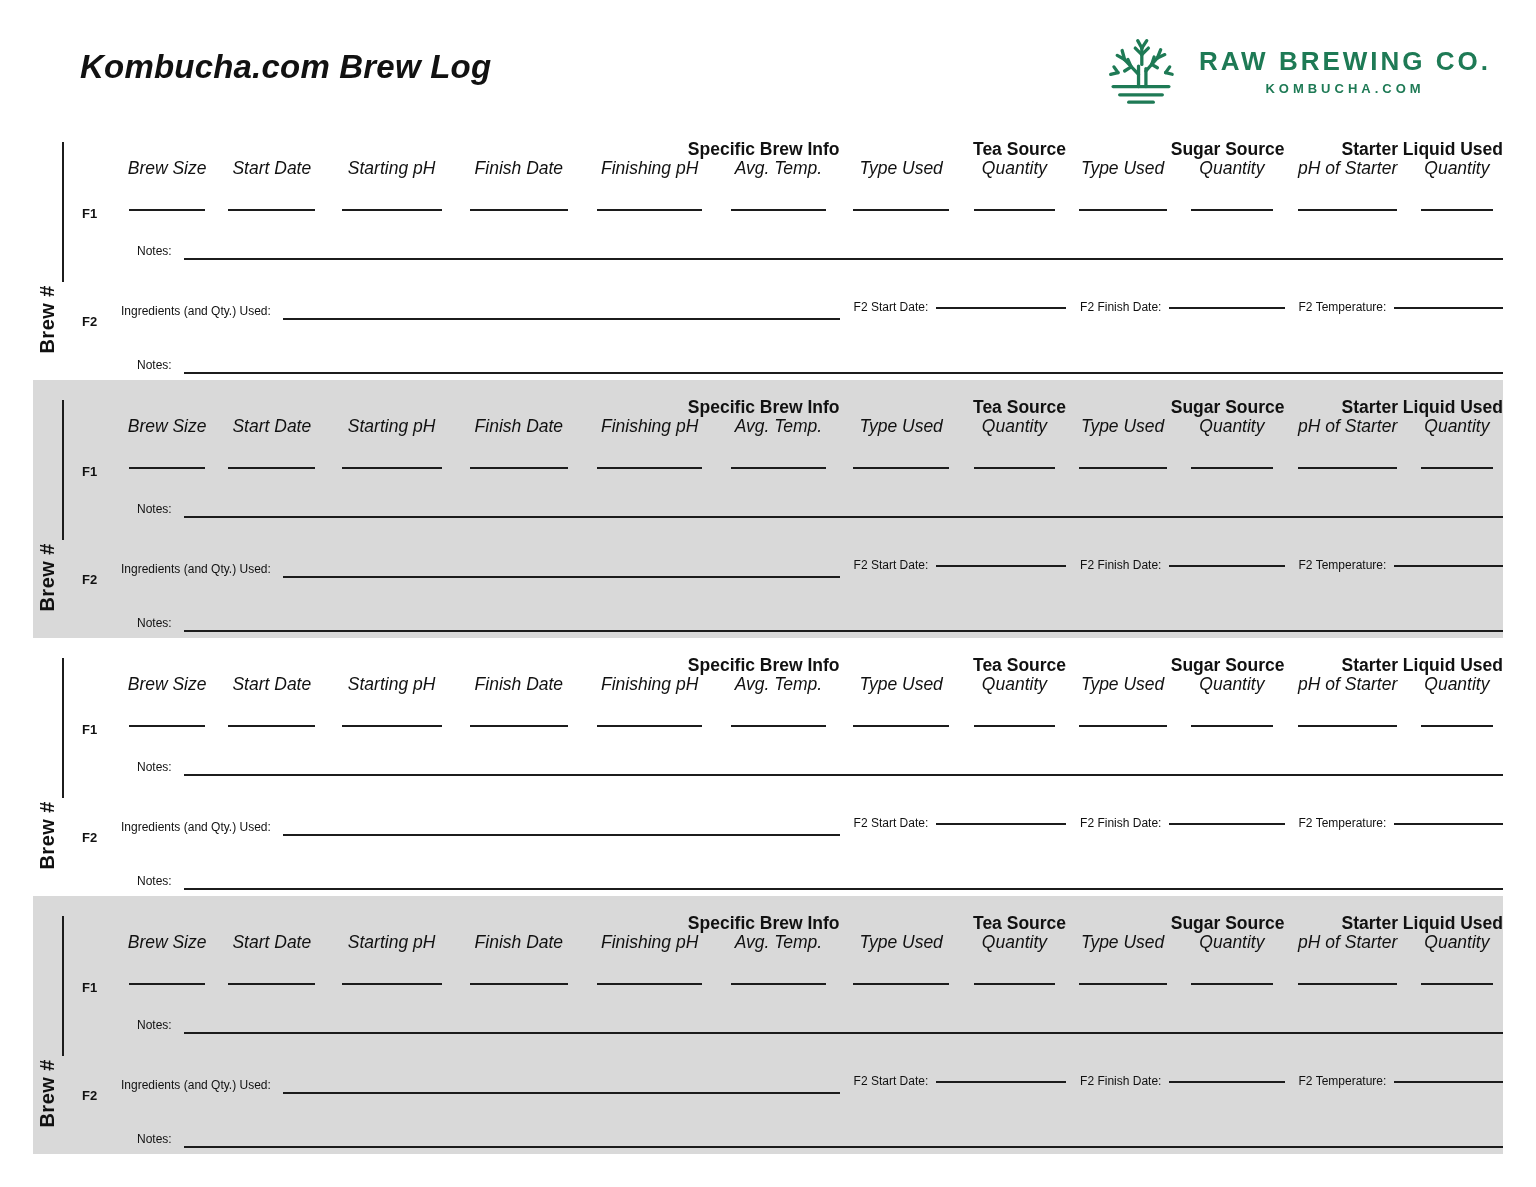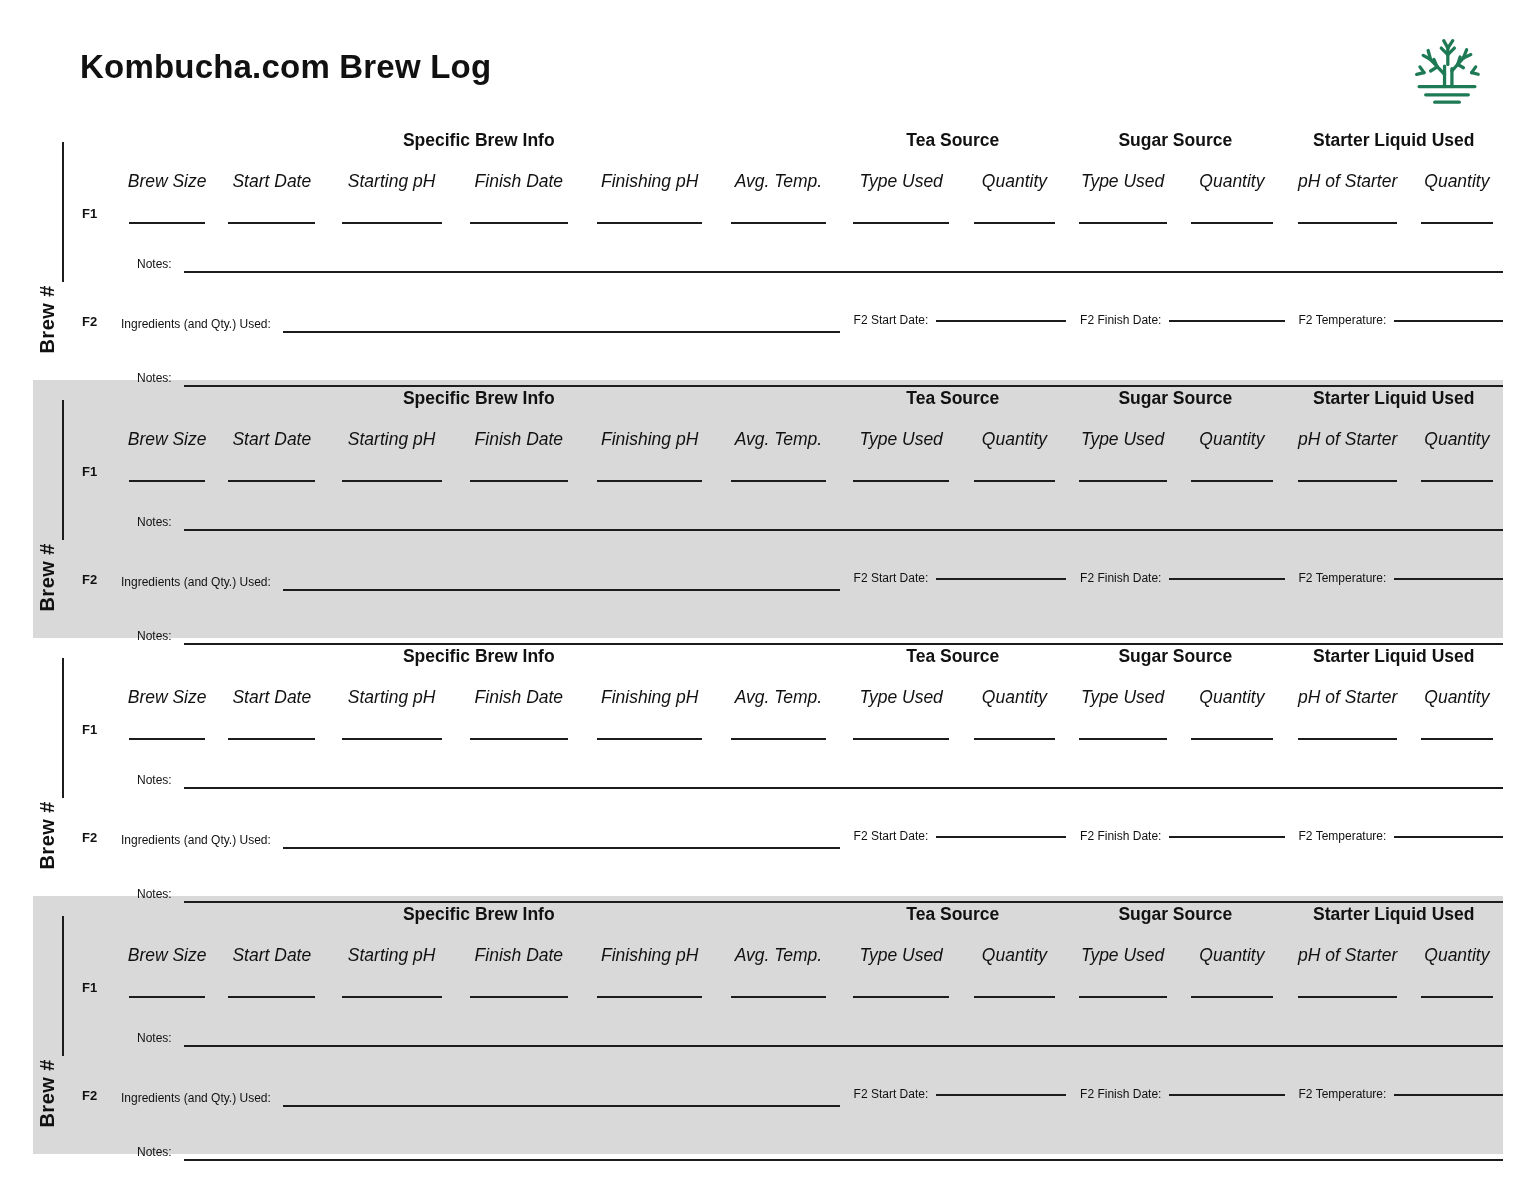--- a/index.html
+++ b/index.html
@@ -24,20 +24,21 @@
     display:flex;
     justify-content:space-between;
     align-items:flex-start;
     padding:0 12px 0 47px;
   }
   .page-title{
     margin:48px 0 0 0;
     font-size:33px;
     font-weight:bold;
     letter-spacing:.2px;
+    font-style:italic;
   }
   .logo{display:flex;align-items:center;gap:14px;margin-top:30px;}
   .logo-icon svg{width:88px;height:82px;display:block;}
   .logo-text{display:flex;flex-direction:column;align-items:center;}
   .logo-name{
     color:var(--green);
     font-weight:bold;
     font-size:26px;
     letter-spacing:3px;
     white-space:nowrap;
@@ -81,25 +82,25 @@
 
   .grid{
     display:grid;
     grid-template-columns:98fr 111fr 128fr 126fr 135fr 122fr 123fr 103fr 113fr 105fr 126fr 92fr;
   }
 
   .group-row{height:21px;}
   .gh{
     grid-column:span 2;
     font-weight:bold;font-size:17.5px;
-    text-align:center;white-space:nowrap;
+    text-align:right;white-space:nowrap;margin-top:9px;
   }
   .gh.wide{grid-column:span 6;}
 
-  .col-row{margin-top:20px;height:22px;}
+  .col-row{margin-top:7px;height:22px;}
   .ch{
     font-style:italic;font-size:17.5px;
     text-align:center;white-space:nowrap;
   }
 
   .blank-row{margin-top:29px;height:2px;}
   .bcell{display:flex;justify-content:center;}
   .bline{width:78%;height:0;border-bottom:2px solid var(--line);}
 
   .notes-row{
@@ -163,20 +164,24 @@
           <path d="M70 34 L79 30"></path>
           <path d="M70 34 L74 24"></path>
 
           <path d="M22 52 L13 54"></path>
           <path d="M22 52 L17 45"></path>
           <path d="M80 52 L88 54"></path>
           <path d="M80 52 L85 45"></path>
         </g>
       </svg>
     </span>
+    <span class="logo-text">
+      <span class="logo-name">RAW BREWING CO.</span>
+      <span class="logo-site">KOMBUCHA.COM</span>
+    </span>
   </div>
 </header>
 
 <div id="sections">
   <section class="brew-section">
     <div class="bracket">
       <div class="bracket-line"></div>
       <div class="bracket-text">Brew #</div>
     </div>
     <div class="section-body">

